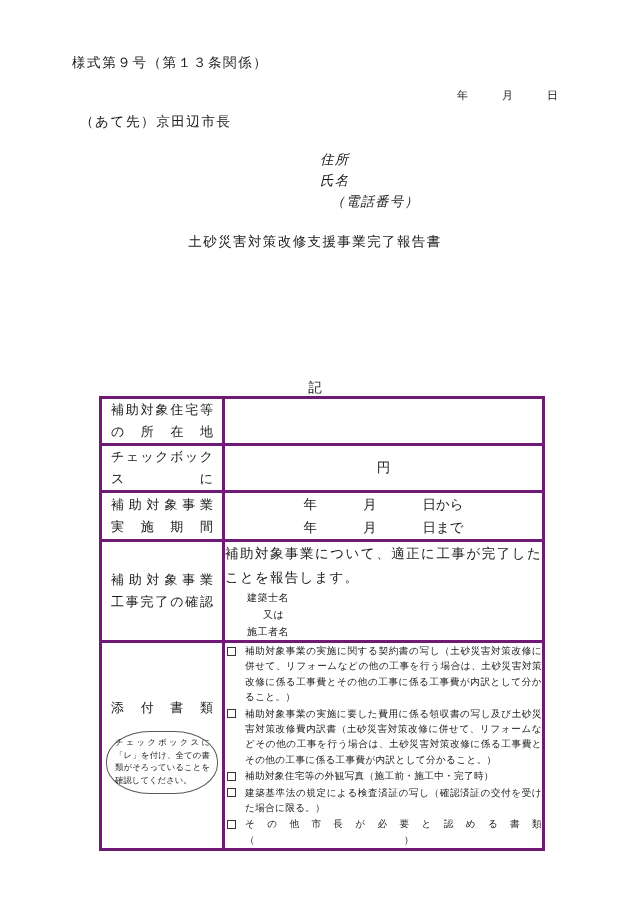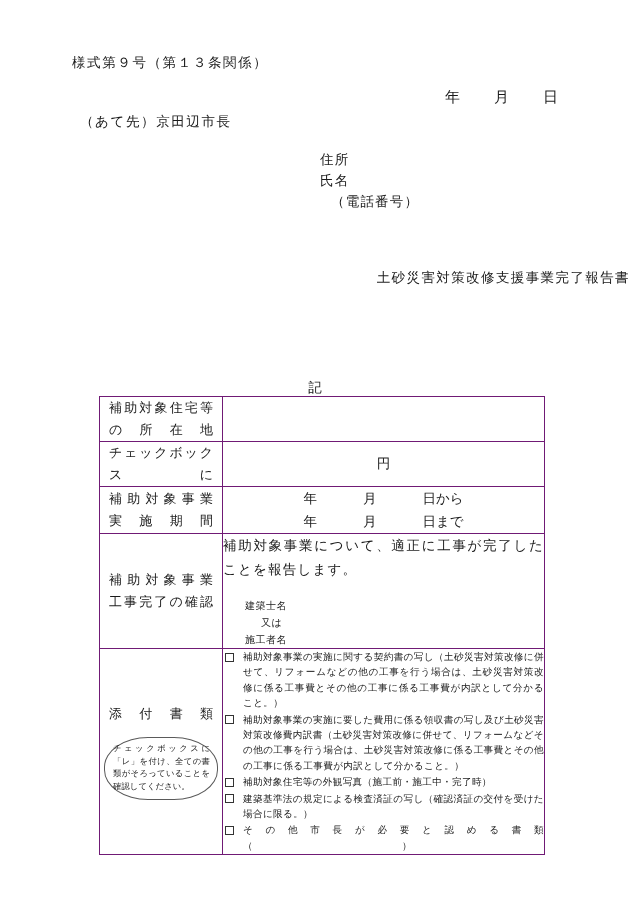--- a/index.html
+++ b/index.html
@@ -32,56 +32,56 @@
     letter-spacing: 1.6px;
     white-space: nowrap;
     margin-top: 8px;
   }
 
   .date-line {
     position: absolute;
     left: 300px;
     top: 88px;
     width: 258px;
-    font-size: 15px;
+    font-size: 11px;
     text-align: right;
     white-space: nowrap;
   }
   .date-line .sp { display: inline-block; width: 34px; }
 
   .addressee {
     position: absolute;
     left: 80px;
     top: 113px;
     font-size: 13.5px;
     letter-spacing: 1.6px;
     white-space: nowrap;
   }
 
   .applicant {
     position: absolute;
     left: 320px;
     top: 149px;
     font-size: 13.5px;
     line-height: 21px;
+    font-style: italic;
   }
   .applicant div { letter-spacing: 1.2px; white-space: nowrap; }
   .applicant .tel { padding-left: 11px; text-align: right; }
 
   
   .doc-title {
     position: absolute;
     left: 0;
     top: 233px;
     width: 630px;
-    text-align: right;
+    text-align: center;
     font-size: 13.5px;
     letter-spacing: 1.4px;
     white-space: nowrap;
-    margin-top: 36px;
   }
 
   
   .body-par {
     position: absolute;
     left: 72px;
     top: 268px;
     width: 474px;
     font-size: 13.5px;
     line-height: 23.5px;
@@ -105,21 +105,21 @@
   
   .form-table {
     position: absolute;
     left: 99px;
     top: 396px;
     width: 446px;
     border-collapse: collapse;
     table-layout: fixed;
   }
   .form-table td {
-    border: 1px solid #701a75;
+    border: 3px solid #701a75;
     vertical-align: middle;
     padding: 0;
   }
   .col-label { width: 123px; }
 
   
   .lbl {
     font-size: 13px;
     text-align: justify;
     text-align-last: justify;
@@ -153,21 +153,20 @@
     padding: 8px 10px 12px 10px;
     font-size: 13.5px;
   }
   .confirm-text {
     line-height: 23.5px;
     letter-spacing: 1.2px;
     text-align: justify;
     text-justify: inter-ideograph;
   }
   .signer {
-    margin-top: 16px;
     padding-left: 22px;
     font-size: 10px;
     line-height: 17px;
     letter-spacing: 0.5px;
   }
   .signer .mid { padding-left: 16px; }
 
   
   .attach-label-cell {
     vertical-align: top;

